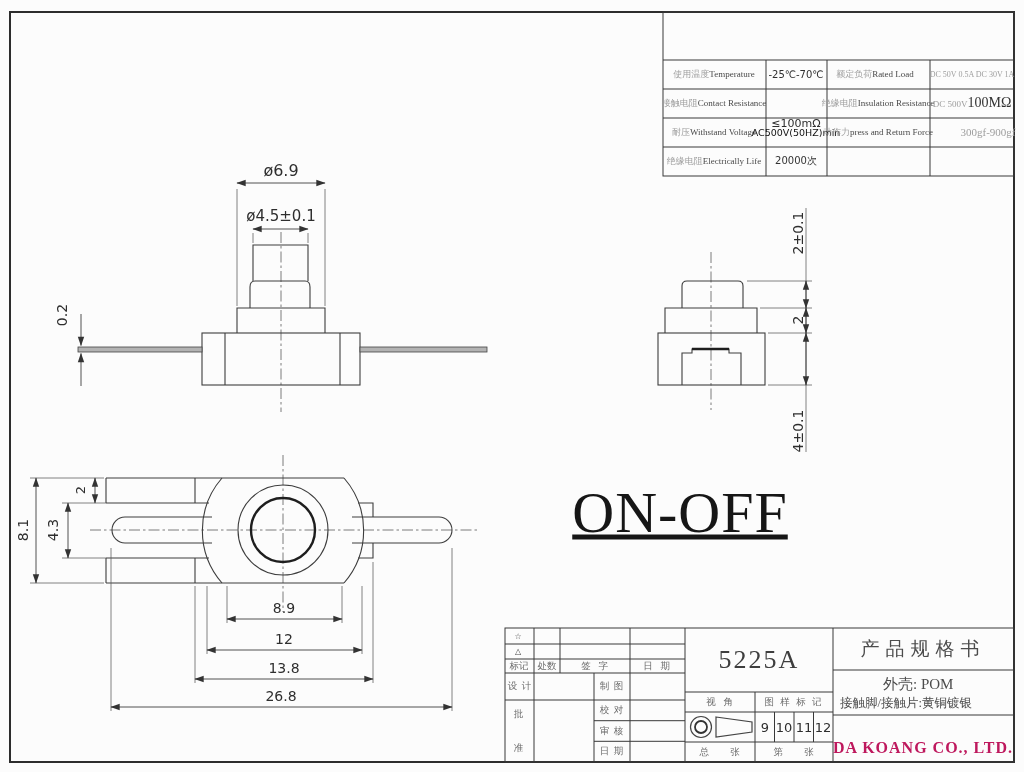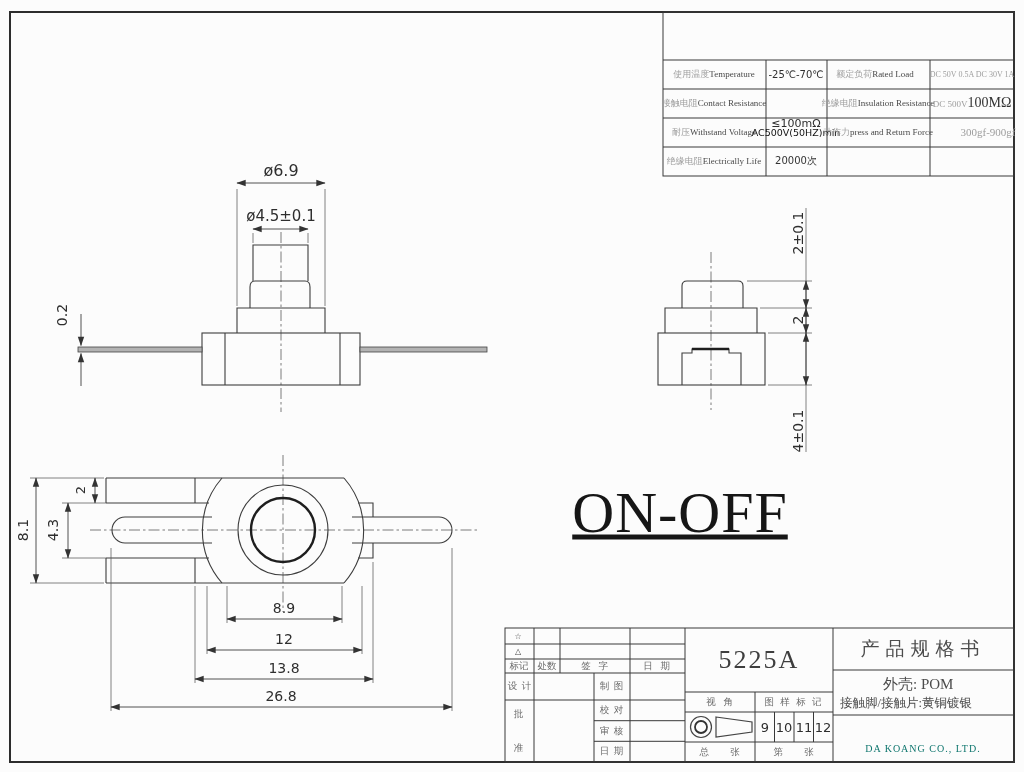--- a/index.html
+++ b/index.html
@@ -171,15 +171,15 @@
   <div class="t c df" style="left:765px;top:727px;font-size:13px;">9</div>
   <div class="t c df" style="left:784px;top:727px;font-size:13px;">10</div>
   <div class="t c df" style="left:804px;top:727px;font-size:13px;">11</div>
   <div class="t c df" style="left:823px;top:727px;font-size:13px;">12</div>
   <div class="t c sml" style="left:720px;top:752px;">总      张</div>
   <div class="t c sml" style="left:794px;top:752px;">第      张</div>
 
   <div class="t c" style="left:923px;top:649px;font-size:19px;letter-spacing:6px;color:#4c4c4c;">产品规格书</div>
   <div class="t" style="left:856px;top:675px;font-size:15px;color:#4c4c4c;margin-left:27px;">外壳: POM</div>
   <div class="t" style="left:840px;top:695px;font-size:12.5px;color:#4c4c4c;">接触脚/接触片:黄铜镀银</div>
-  <div class="t c" style="left:923px;top:748px;font-size:10px;letter-spacing:1px;color:#0f766e;">DA KOANG CO., LTD.</div>
+  <div class="t c" style="left:923px;top:748px;font-size:16px;letter-spacing:1px;color:#be185d;font-weight:bold;">DA KOANG CO., LTD.</div>
 
 </div>
 
 </body></html>

